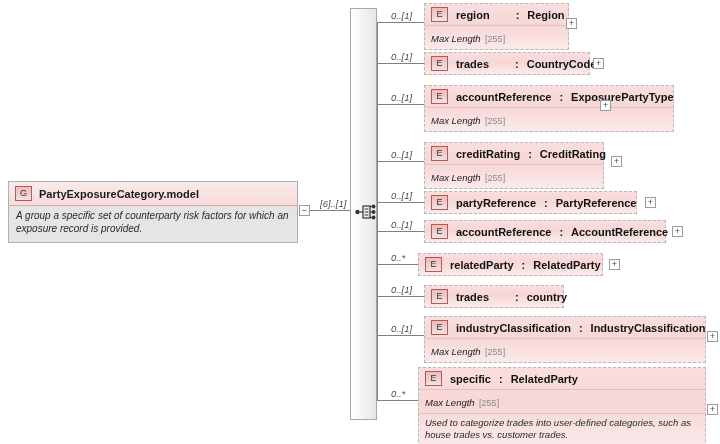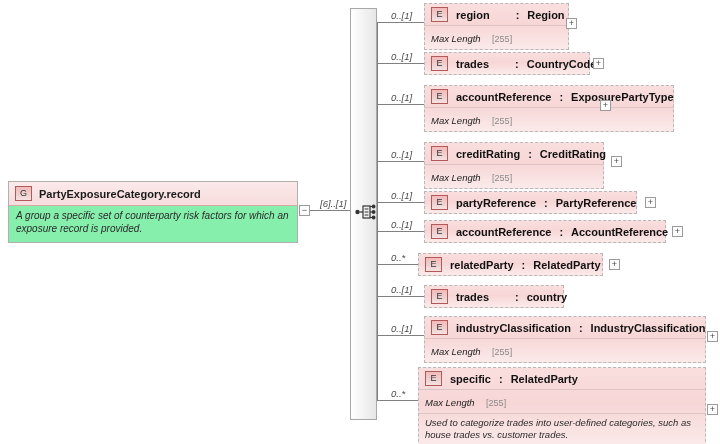--- a/index.html
+++ b/index.html
@@ -65,21 +65,21 @@
     font-weight: bold;
     color: #1a1a1a;
     white-space: nowrap;
   }
   .group-doc {
     padding: 4px 7px 6px 7px;
     font-size: 10px;
     font-style: italic;
     color: #2a2a2a;
     line-height: 1.28;
-    background: #86efac;
+    background: #e5e5e5;
   }
 
   
   .toggle {
     position: absolute;
     width: 11px;
     height: 11px;
     box-sizing: border-box;
     border: 1px solid #9b9b9b;
     background: #fdfdfd;
@@ -155,41 +155,40 @@
     white-space: nowrap;
   }
   .facet-label {
     font-size: 9.5px;
     font-style: italic;
     color: #222222;
   }
   .facet-val {
     font-size: 9px;
     color: #8a8a8a;
-    margin-left: 7px;
   }
   .el-doc {
     border-top: 1px solid #ddc3c3;
     padding: 3px 8px 4px 6px;
     font-size: 9.5px;
     font-style: italic;
     color: #2a2a2a;
     line-height: 1.3;
   }
   .gap-pad { padding-left: 18px; }
 </style>
 </head>
 <body>
 
 <div id="diagram">
 
   <div class="group-box">
     <div class="group-head">
       <span class="badge">G</span>
-      <span class="group-title">PartyExposureCategory.record</span>
+      <span class="group-title">PartyExposureCategory.model</span>
     </div>
     <div class="group-doc">A group a specific set of counterparty risk factors for which an exposure record is provided.</div>
   </div>
 
   <div class="toggle" style="left:299px; top:205px;">−</div>
 
   <div class="wire h" style="left:310px; top:210px; width:40px;"></div>
   <span class="card" style="left:320px; top:198px;">[6]..[1]</span>
 
   <div class="seq-bar"></div>

